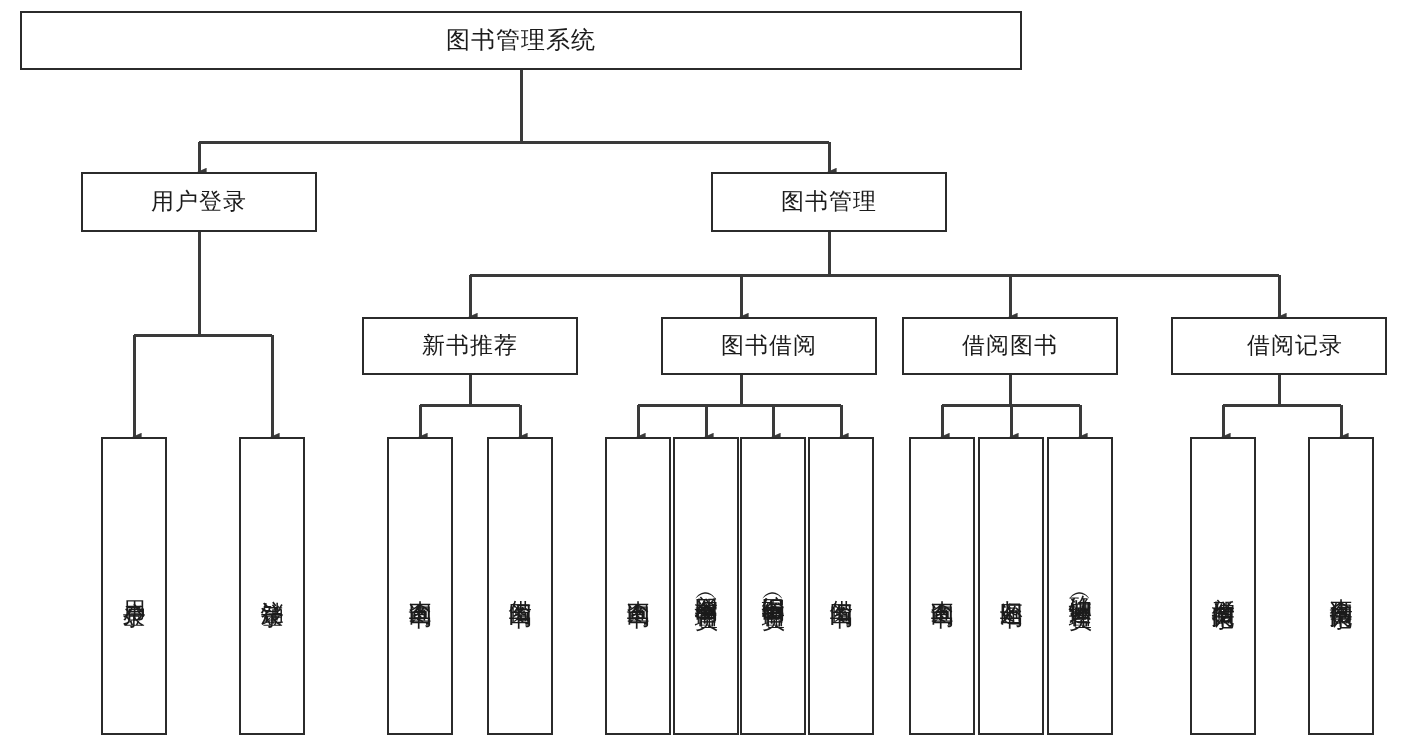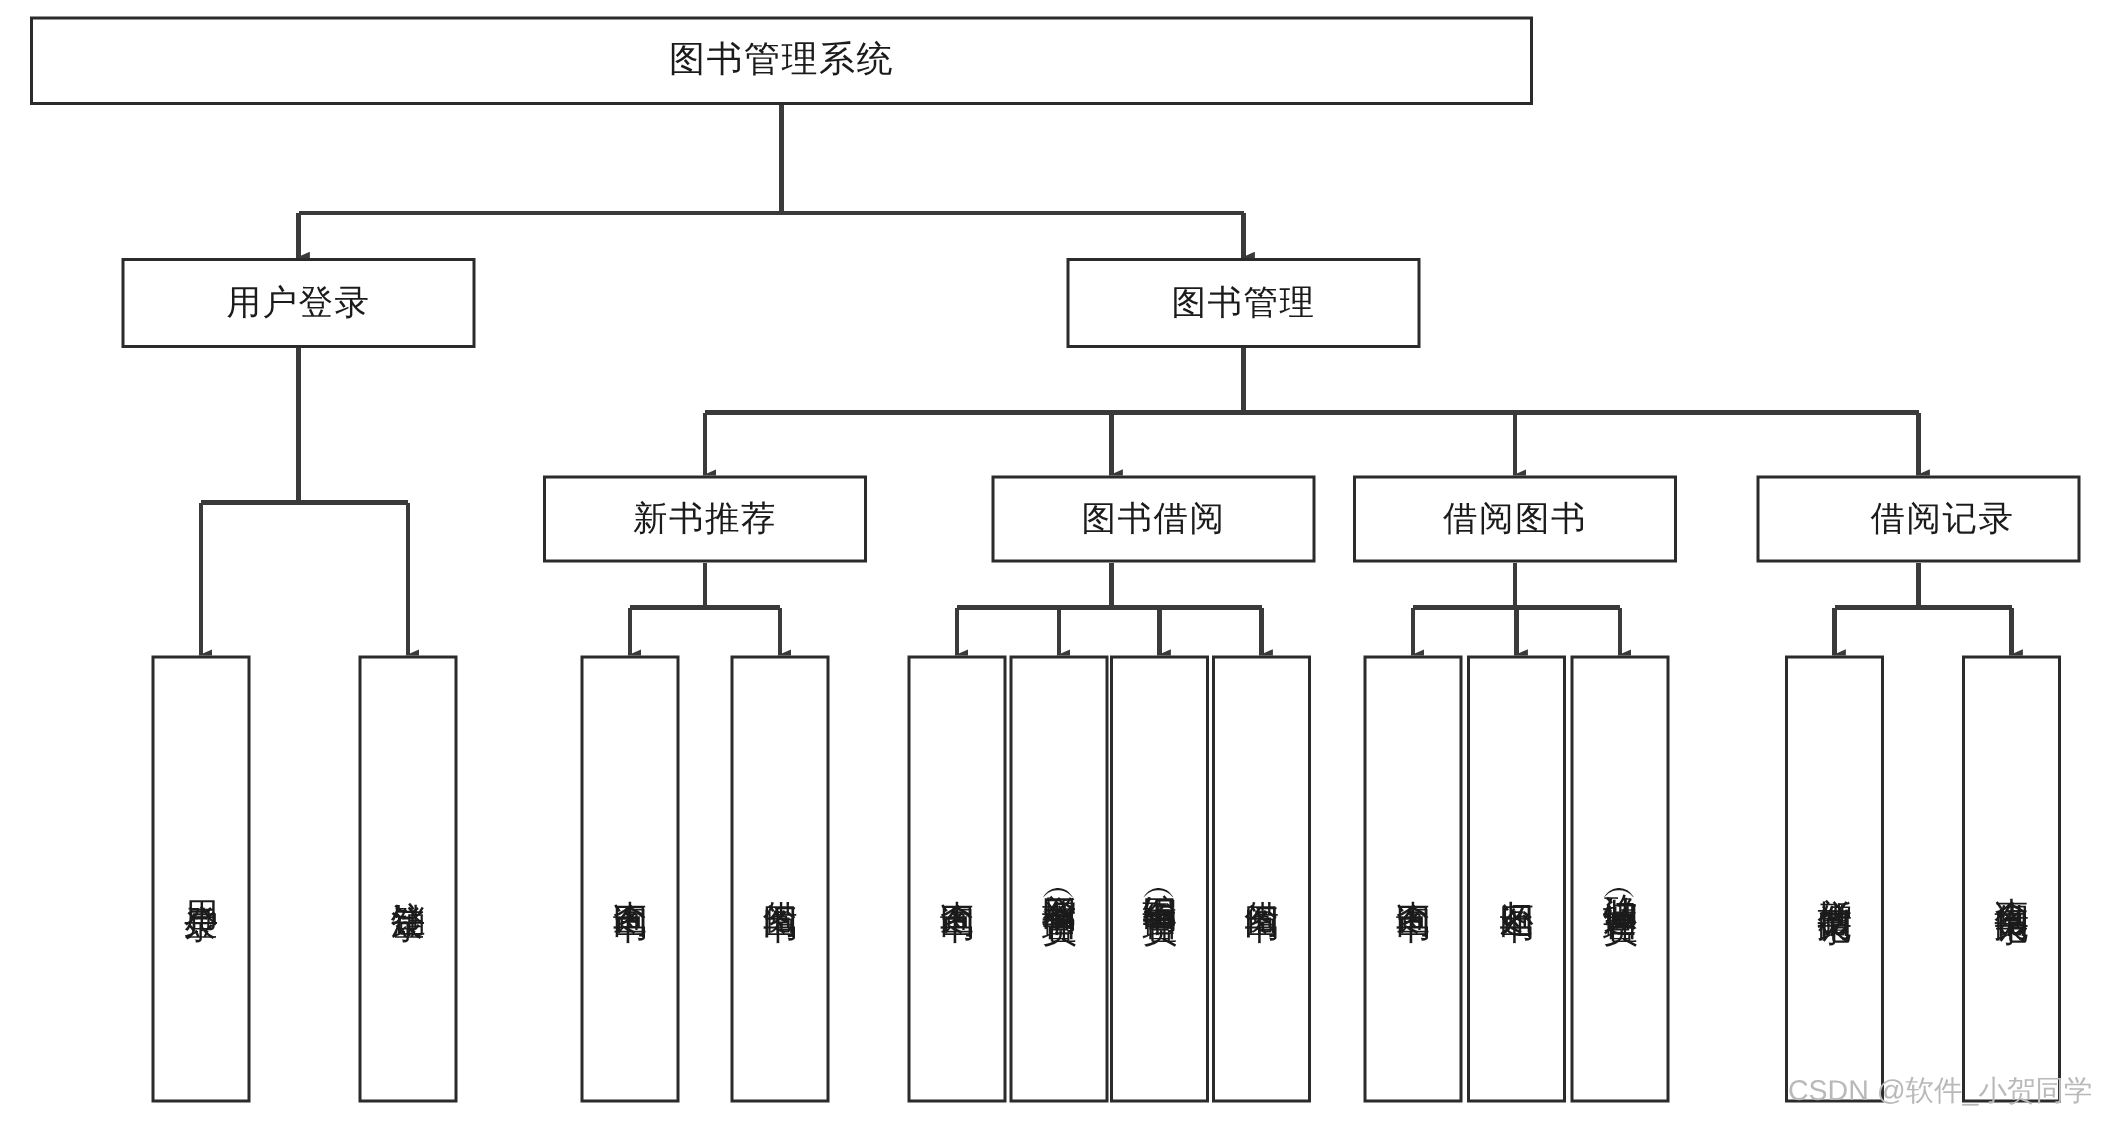--- a/index.html
+++ b/index.html
@@ -167,15 +167,14 @@
         <span class="node-label" style="color: rgb(27, 27, 27);">确认归还（管理员）</span>
       </div>
       <div class="node-box vertical" style="left: 1190px; top: 437px; width: 66px; height: 298px; border-color: rgb(43, 43, 43); background: rgb(255, 255, 255);">
         <span class="node-label" style="color: rgb(27, 27, 27);">新增借阅记录</span>
       </div>
       <div class="node-box vertical" style="left: 1308px; top: 437px; width: 66px; height: 298px; border-color: rgb(43, 43, 43); background: rgb(255, 255, 255);">
         <span class="node-label" style="color: rgb(27, 27, 27);">查询借阅记录</span>
       </div>
     </div>
 
-  <div id="watermark" style="left: 1192px; top: 714px; color: rgb(185, 185, 185);">CSDN @软件_小贺同学</div>
 
 </div>
 
 </body></html>

